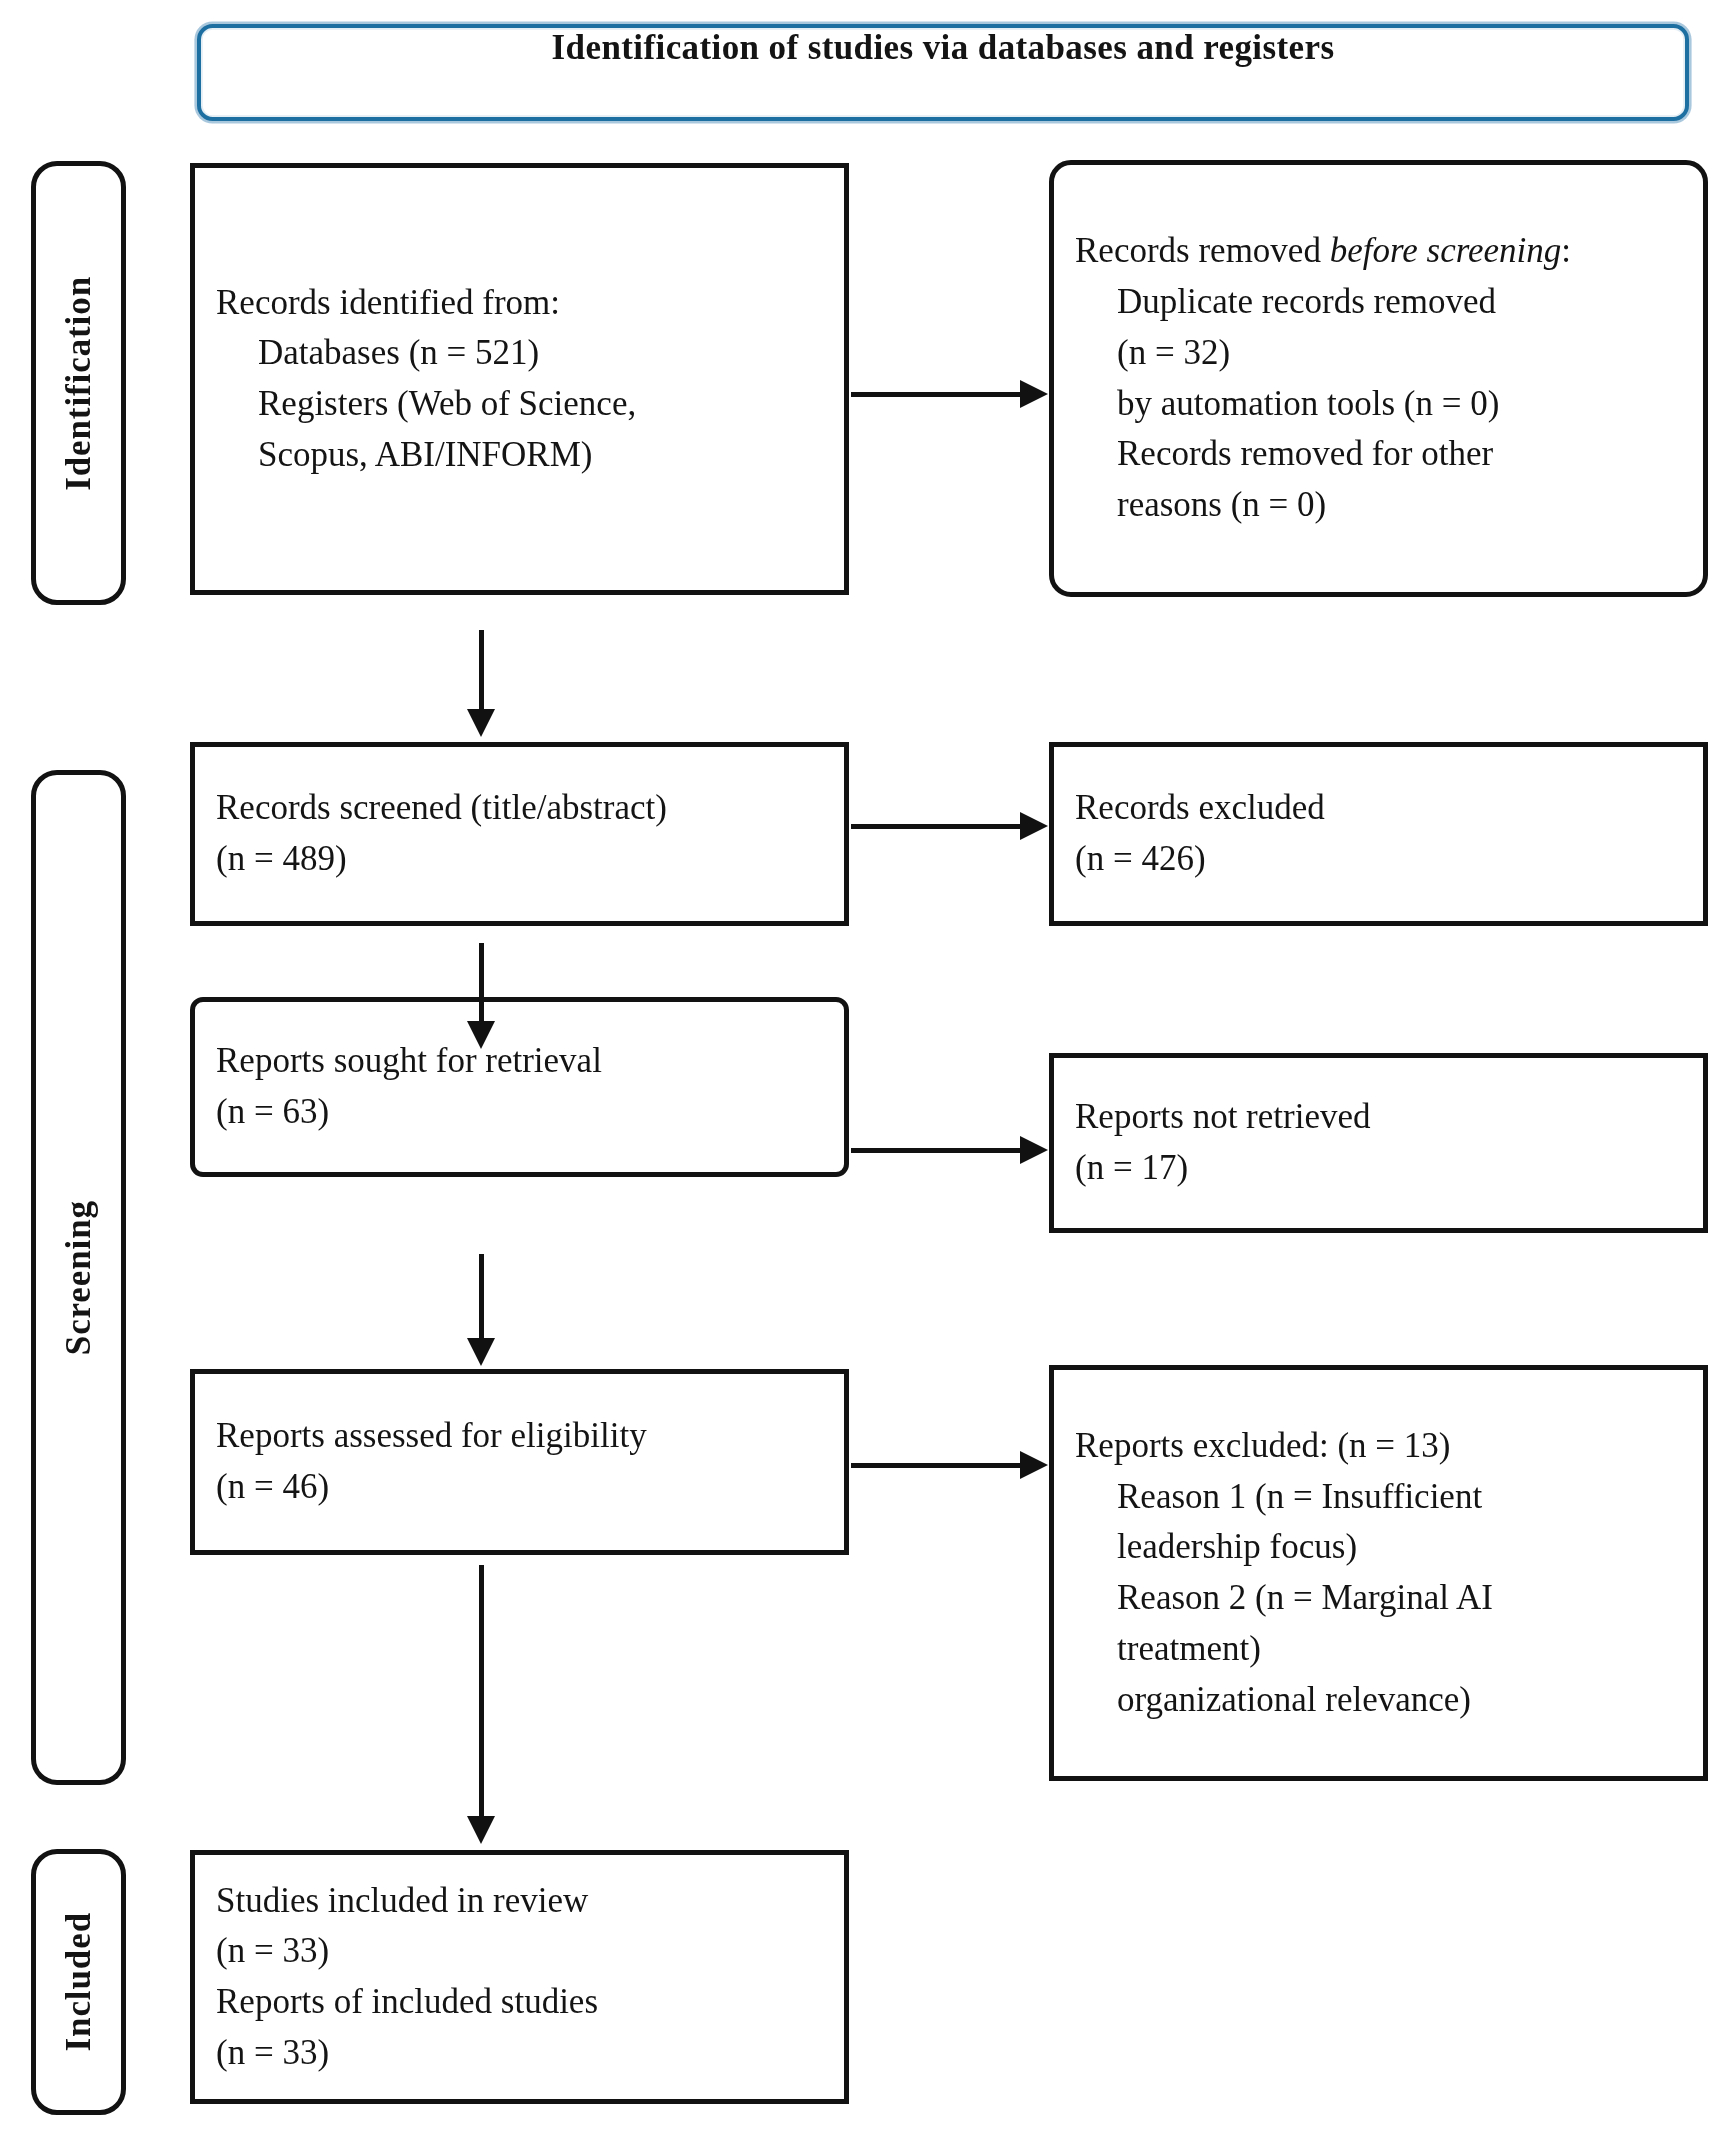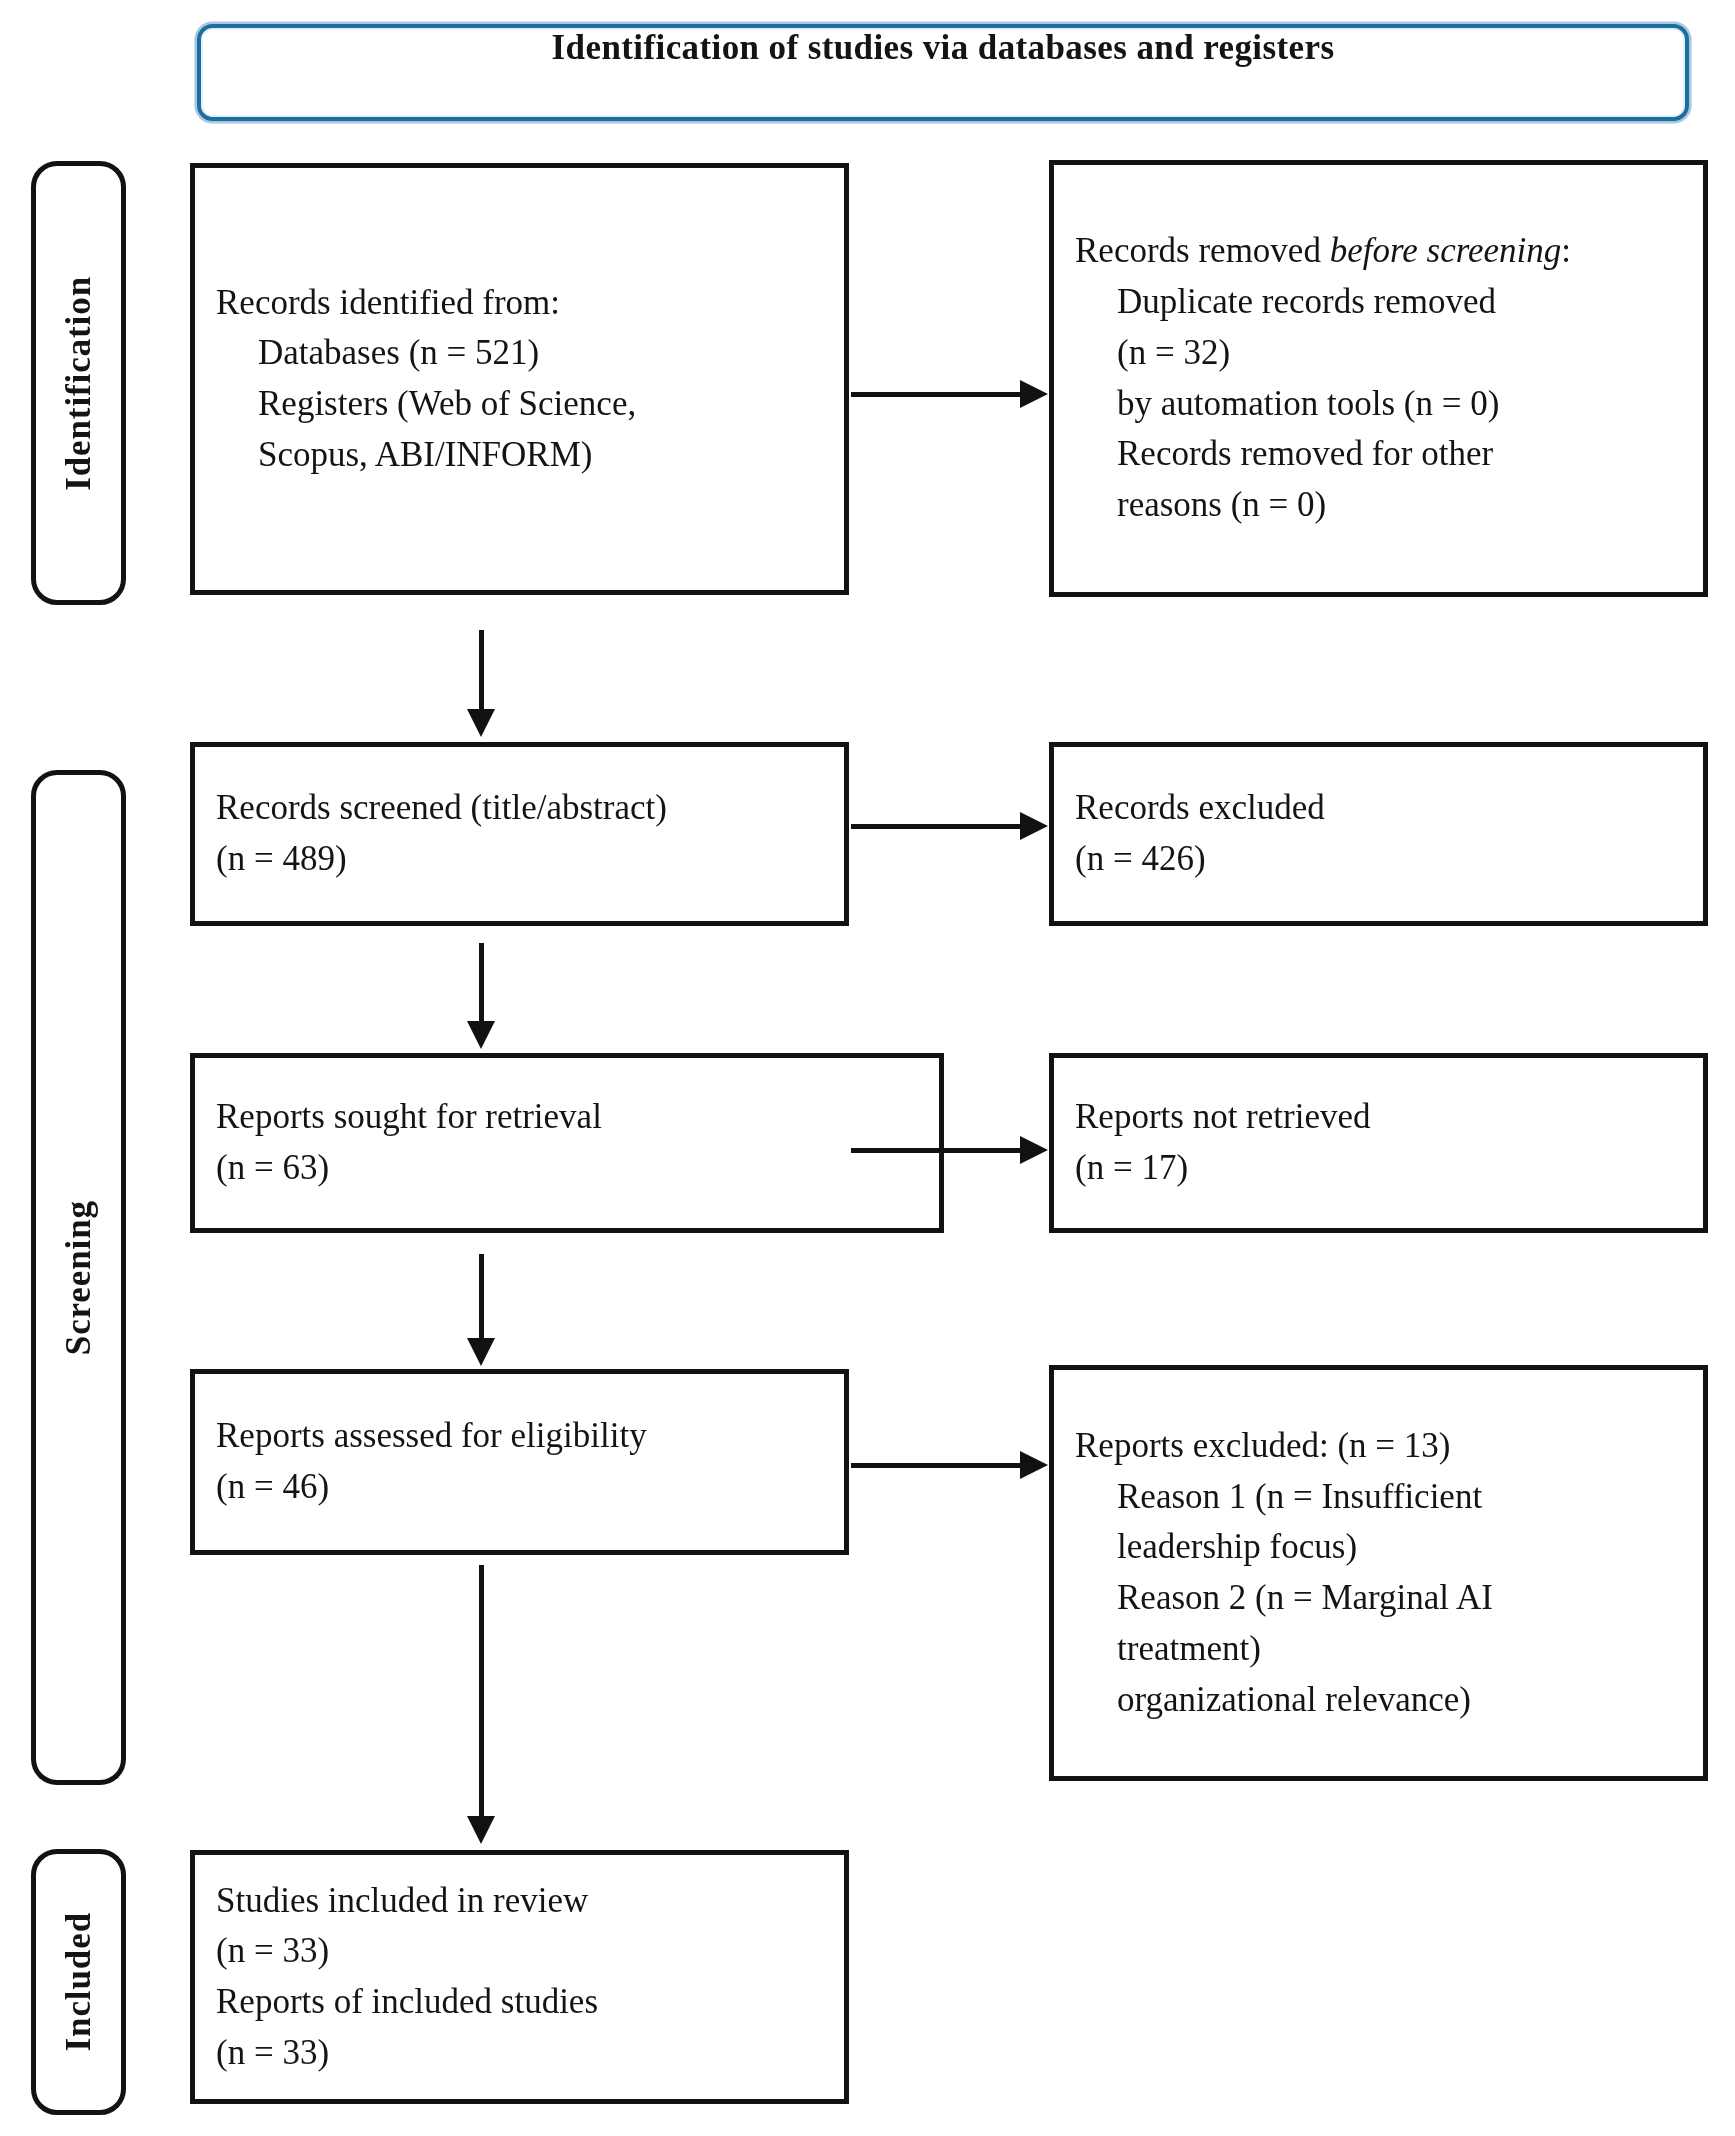--- a/index.html
+++ b/index.html
@@ -57,24 +57,24 @@
     border:5.2px solid var(--box-border);
     background:#ffffff;
     display:flex; flex-direction:column; justify-content:center;
     padding:12px 15.6px 12px 21px;
     font-size:35px; line-height:1.45;
   }
   .fbox .line{white-space:nowrap;}
   .fbox .indent{padding-left:42px;}
   .italic{font-style:italic;}
   .box-identified      {left:190px;  top:163px;  width:659px; height:432px;}
-  .box-removed         {left:1049px; top:160px;  width:659px; height:437px;}
+  .box-removed         {left:1049px; top:160px;  width:659px; height:437px;border-radius:22px;}
   .box-screened        {left:190px;  top:742px;  width:659px; height:184px;}
   .box-records-excluded{left:1049px; top:742px;  width:659px; height:184px;}
-  .box-sought          {left:190px;  top:1053px; width:754px; height:180px;}
+  .box-sought          {left:190px;  top:997px; width:659px; height:180px;border-radius:13px;}
   .box-not-retrieved   {left:1049px; top:1053px; width:659px; height:180px;}
   .box-assessed        {left:190px;  top:1369px; width:659px; height:186px;}
   .box-reports-excluded{left:1049px; top:1365px; width:659px; height:416px;}
   .box-included        {left:190px;  top:1850px; width:659px; height:254px;font-family:Liberation Serif, serif;}
   
   .arrow-h{
     position:absolute; height:5.2px; background:var(--arrow);
     left:851px; width:171px;
   }
   .arrow-h::after{

